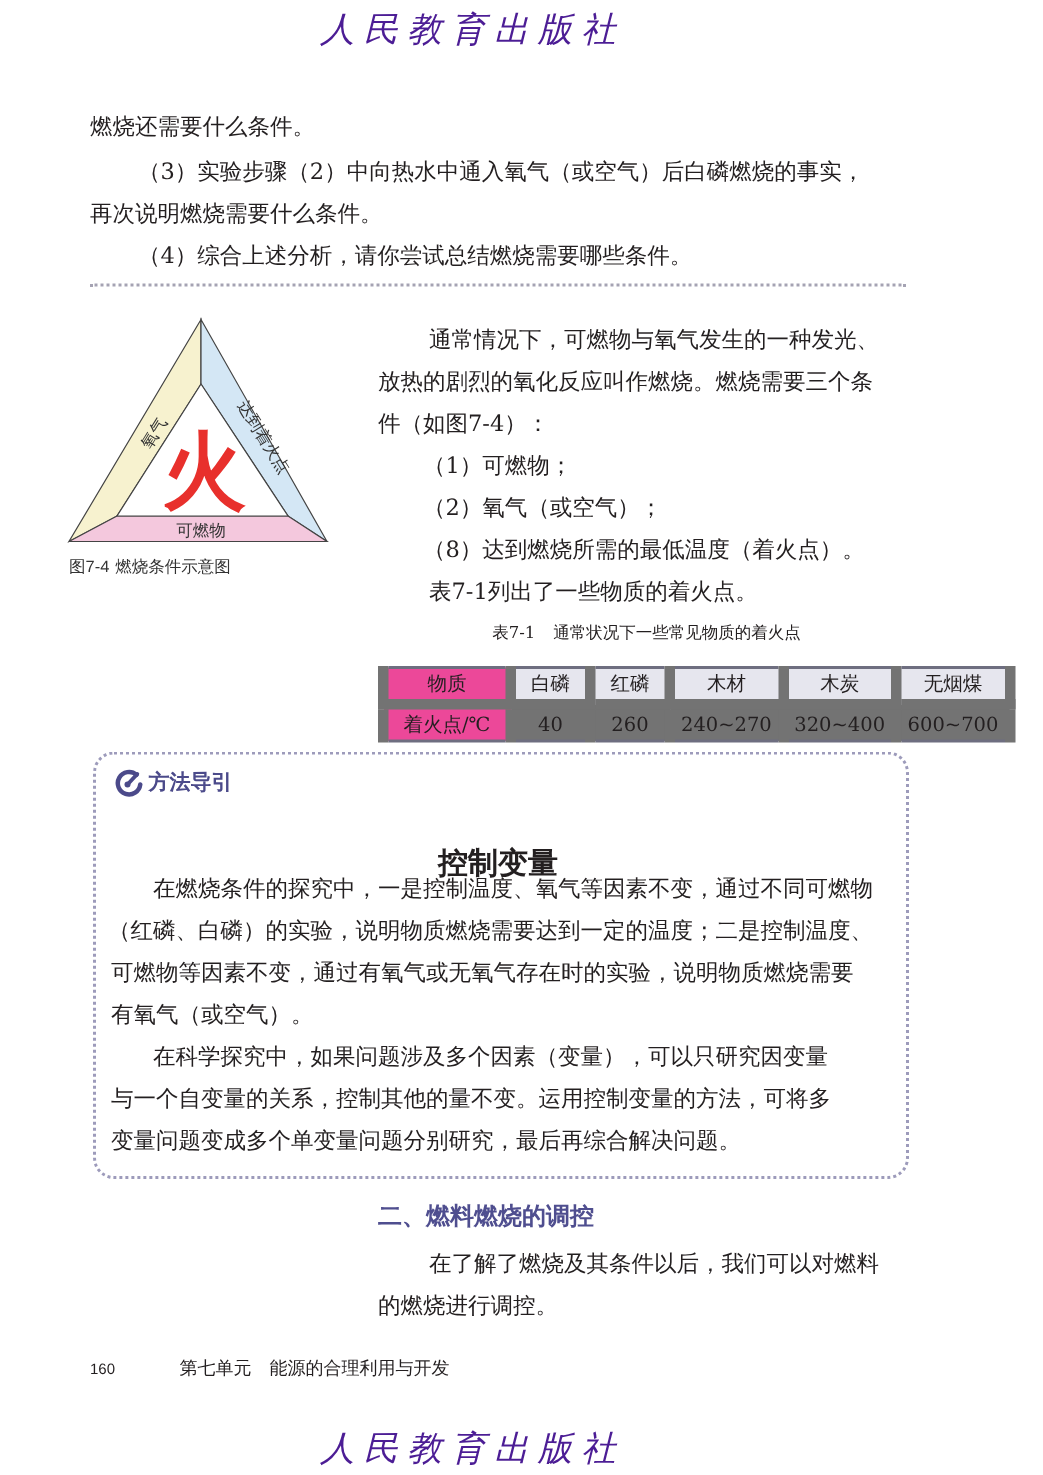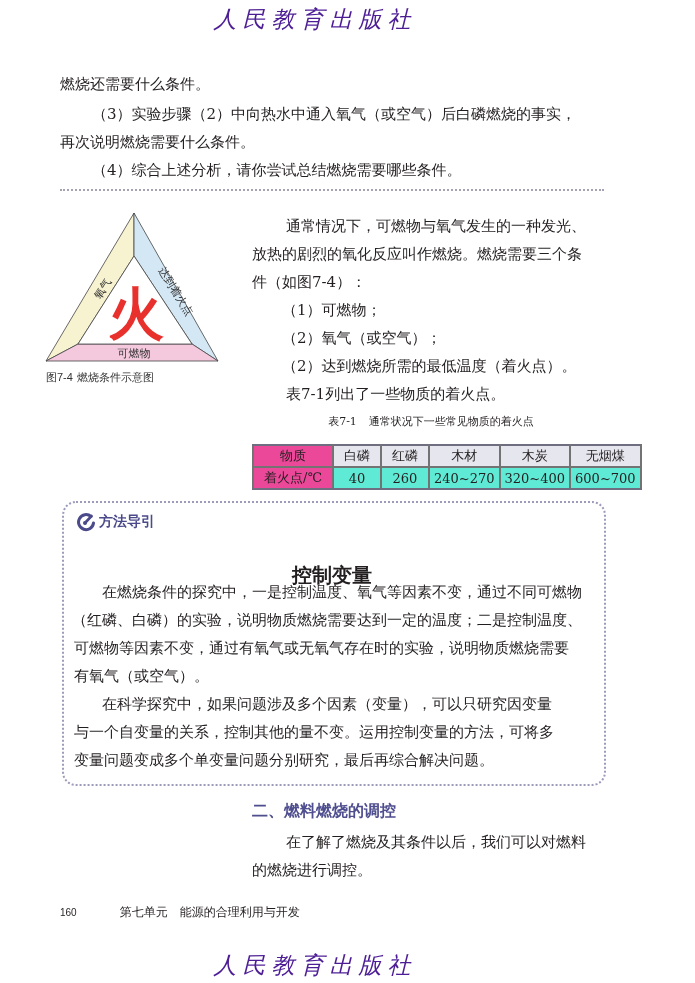--- a/index.html
+++ b/index.html
@@ -10,26 +10,26 @@
                font-family: "DejaVu Serif", serif; font-style: italic; font-size: 23px; letter-spacing: 6px; }
   .pub-top { top: 4px; }
   .pub-bottom { top: 950px; }
   .para { font-size: 15px; line-height: 28px; white-space: nowrap; }
   .sep { left: 60px; top: 189px; width: 544px; height: 0; border-top: 2px dotted #a5a3b3; }
   .fig-caption { left: 46px; top: 370px; font-size: 11px; color: #333; }
   .fig-caption .num { margin-right: 4px; font-family: "Liberation Sans", sans-serif; text-align: right; }
   .table-caption { left: 256px; top: 414px; width: 350px; text-align: center; font-size: 11px; }
   table.ign { position: absolute; left: 252px; top: 444px; border-collapse: collapse;
               font-size: 13px; }
-  table.ign td { border: 2px solid #737373; height: 20px; text-align: center; padding: 0 4px; }
+  table.ign td { border: 7px solid #737373; height: 20px; text-align: center; padding: 0 4px; }
   table.ign tr:first-child td { border-top: 2px solid #6e6e80; }
   table.ign tr:last-child td { border-bottom: 2px solid #6e6e80; }
   table.ign td.hdr { background: #b9bbd9; }
   table.ign tr.r1 td { background: #e6e6ee; }
-  table.ign tr.r2 td { background: #5eead4; }
+  table.ign tr.r2 td { background: #737373; }
   table.ign tr.r1 td.hdr, table.ign tr.r2 td.hdr { background: #ec4899; }
   table.ign td.c0 { width: 70px; }
   table.ign td.c1 { width: 38px; }
   table.ign td.c2 { width: 38px; }
   table.ign td.c3 { width: 55px; }
   table.ign td.c4 { width: 55px; }
   table.ign td.c5 { width: 55px; }
   .method-box { left: 62px; top: 501px; width: 540px; height: 281px;
                 border: 2px dotted #9d9bbb; border-radius: 14px; }
   .method-tag { left: 76px; top: 512px; font-family: "Liberation Sans", sans-serif;
@@ -69,21 +69,21 @@
 </div>
 <div class="abs fig-caption">
   <span class="num">图7-4</span><span>燃烧条件示意图</span>
 </div>
 
 <div class="abs para" style="left:286px; top:212px;">通常情况下，可燃物与氧气发生的一种发光、</div>
 <div class="abs para" style="left:252px; top:240px;">放热的剧烈的氧化反应叫作燃烧。燃烧需要三个条</div>
 <div class="abs para" style="left:252px; top:268px;">件（如图7-4）：</div>
 <div class="abs para" style="left:282px; top:296px;">（1）可燃物；</div>
 <div class="abs para" style="left:282px; top:324px;">（2）氧气（或空气）；</div>
-<div class="abs para" style="left:282px; top:352px;">（2）达到燃烧所需的最低温度（着火点）。</div>
+<div class="abs para" style="left:282px; top:352px;">（8）达到燃烧所需的最低温度（着火点）。</div>
 <div class="abs para" style="left:286px; top:380px;">表7-1列出了一些物质的着火点。</div>
 
 <div class="abs table-caption">
   <span style="margin-right:12px;">表7-1</span><span>通常状况下一些常见物质的着火点</span>
 </div>
 <table class="ign">
   <tbody>
       <tr class="r1">
     <td class="hdr c0">物质</td>
     <td class="c1">白磷</td>

